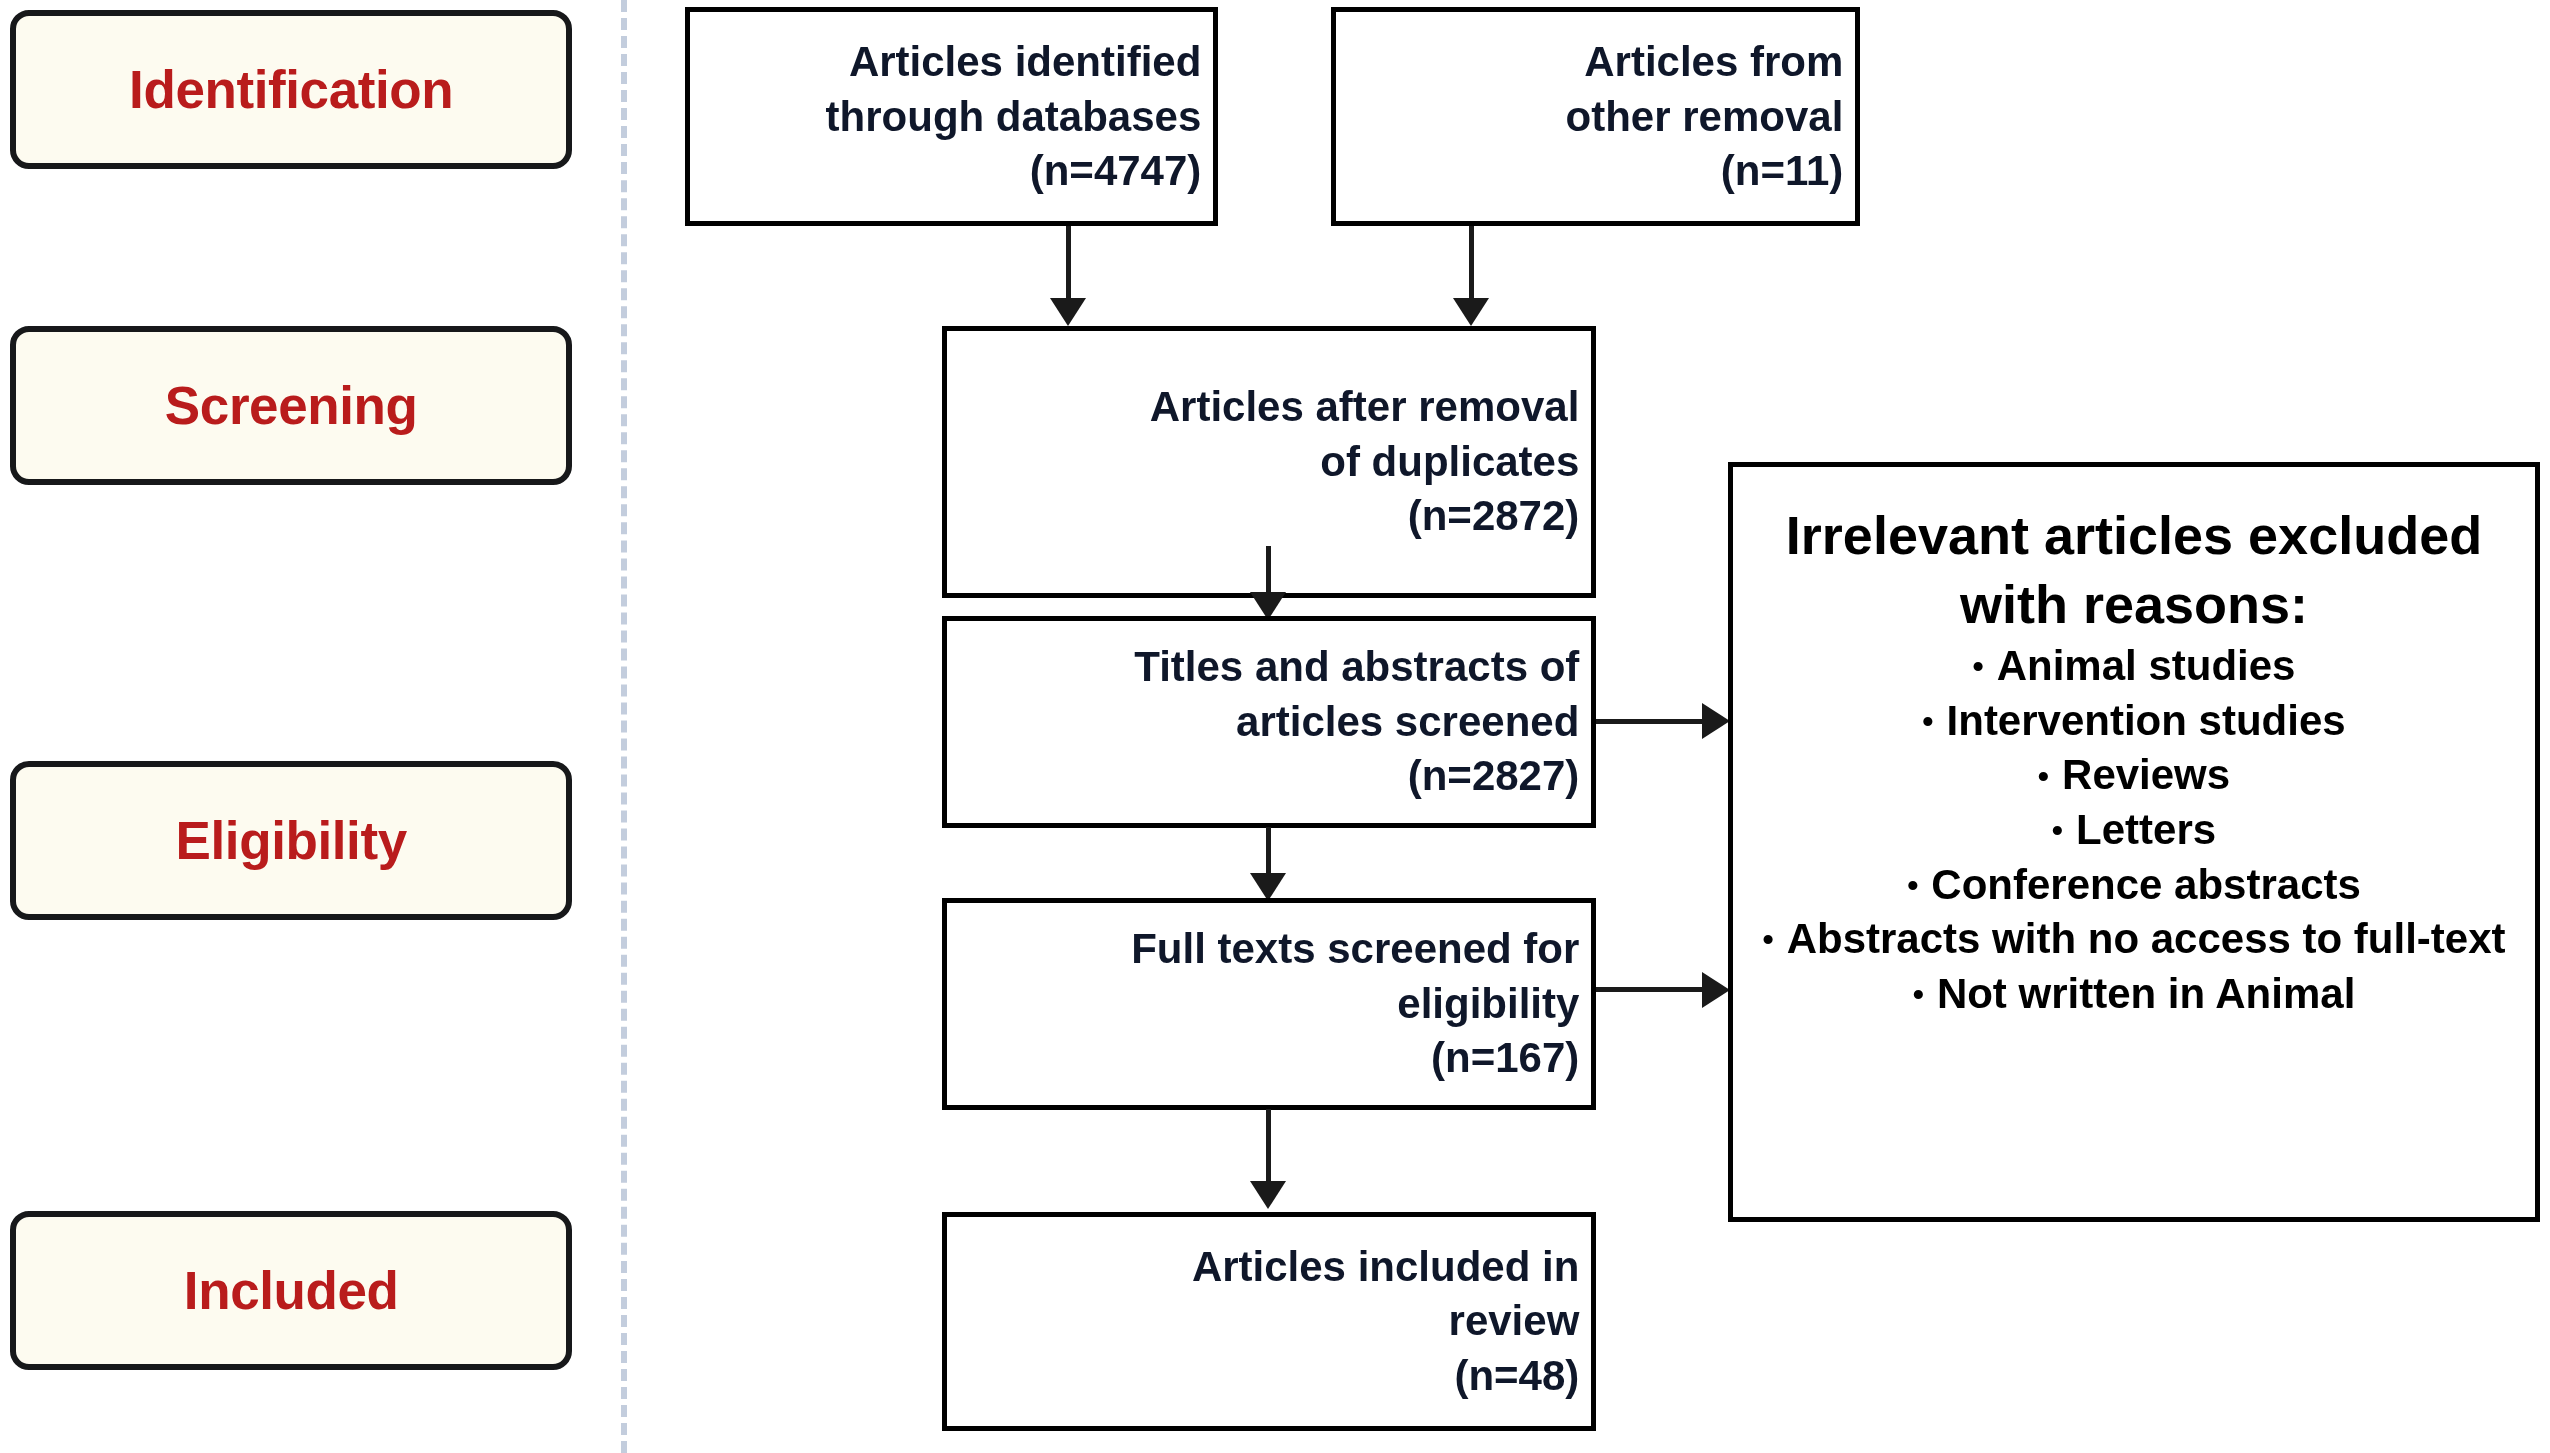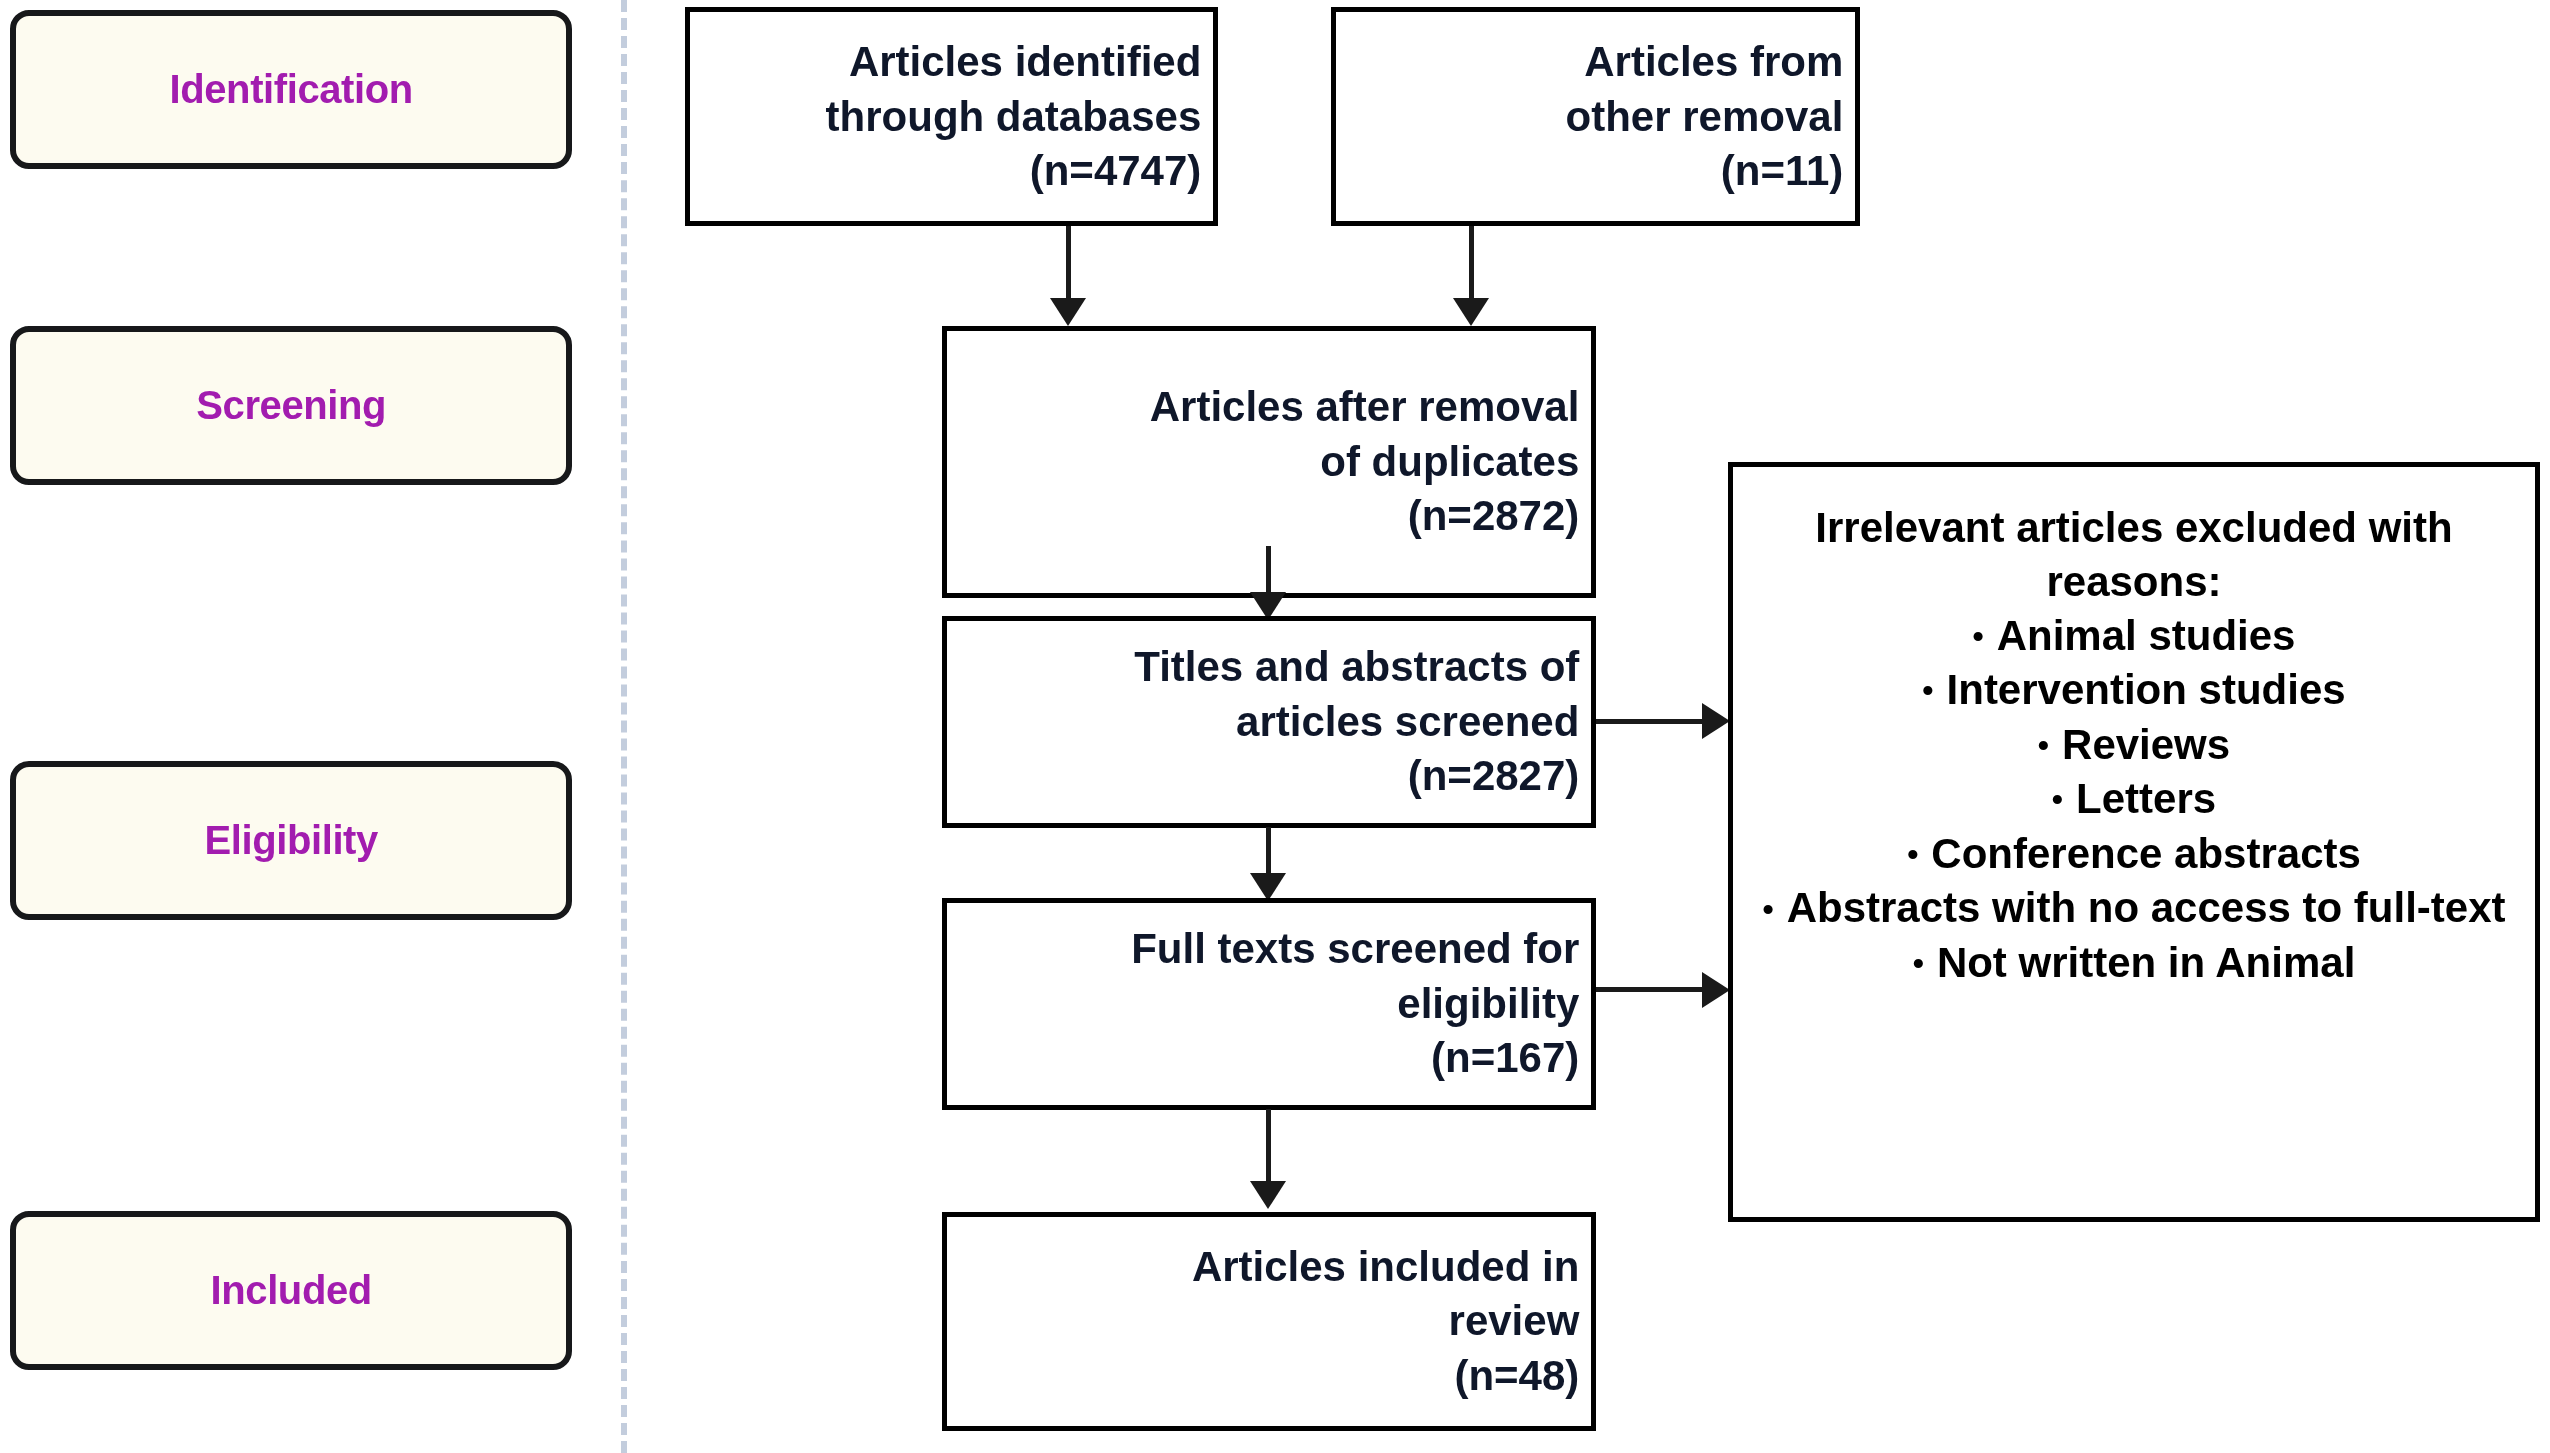--- a/index.html
+++ b/index.html
@@ -23,22 +23,22 @@
     position: absolute;
     box-sizing: border-box;
     background: #fdfbf0;
     border: 6.6px solid #17181a;
     border-radius: 19px;
     display: flex;
     align-items: center;
     justify-content: center;
     text-align: right;
     font-weight: bold;
-    font-size: 40px;
-    color: #a21caf;
+    font-size: 53px;
+    color: #b91c1c;
     letter-spacing: -0.4px;
   }
 
   
   #divider {
     position: absolute;
     left: 621px;
     top: 0px;
     width: 0px;
     height: 1453px;
@@ -72,21 +72,21 @@
     border: 5.8px solid #000000;
     display: flex;
     flex-direction: column;
     align-items: center;
     justify-content: flex-start;
     padding: 34px 22px 14.6px 22px;
     font-weight: bold;
     color: #000000;
   }
   #exclusion-title {
-    font-size: 42px;
+    font-size: 54px;
     line-height: 1.28;
     text-align: center;
     width: 100%;
   }
   #exclusion-list {
     list-style: none;
     margin: 0;
     padding: 0;
     width: 100%;
     text-align: center;

